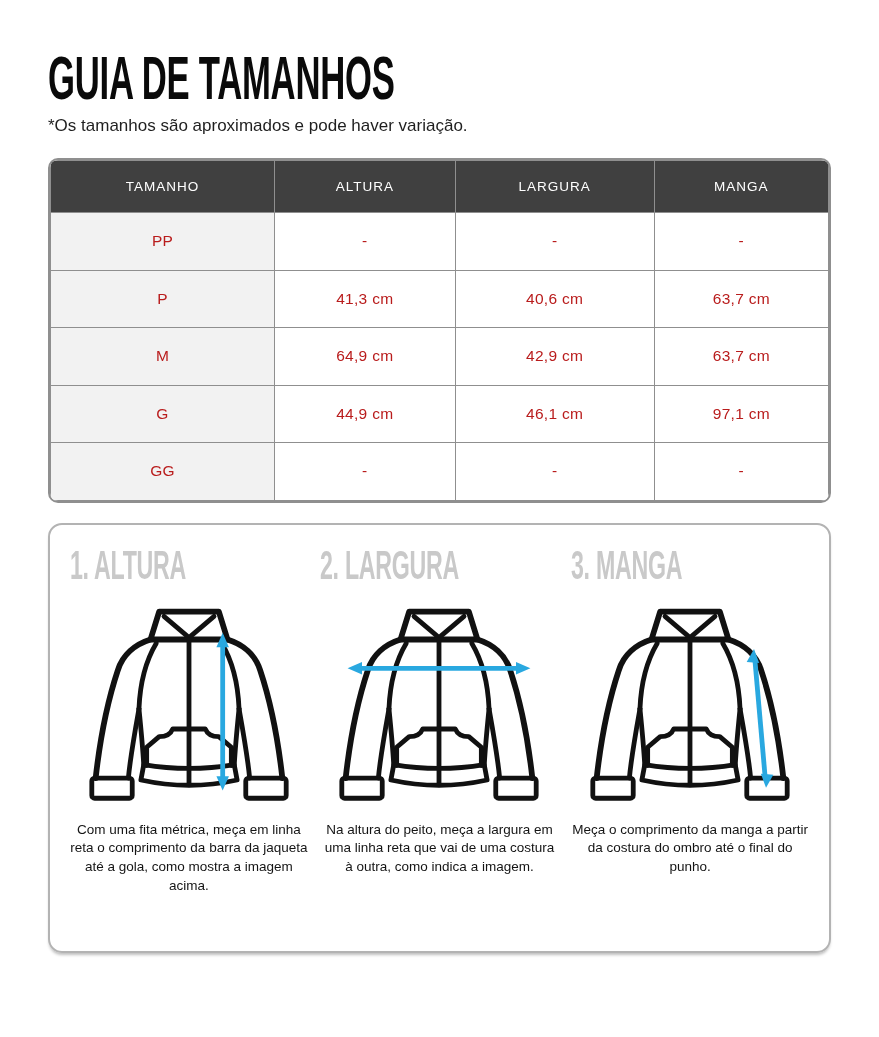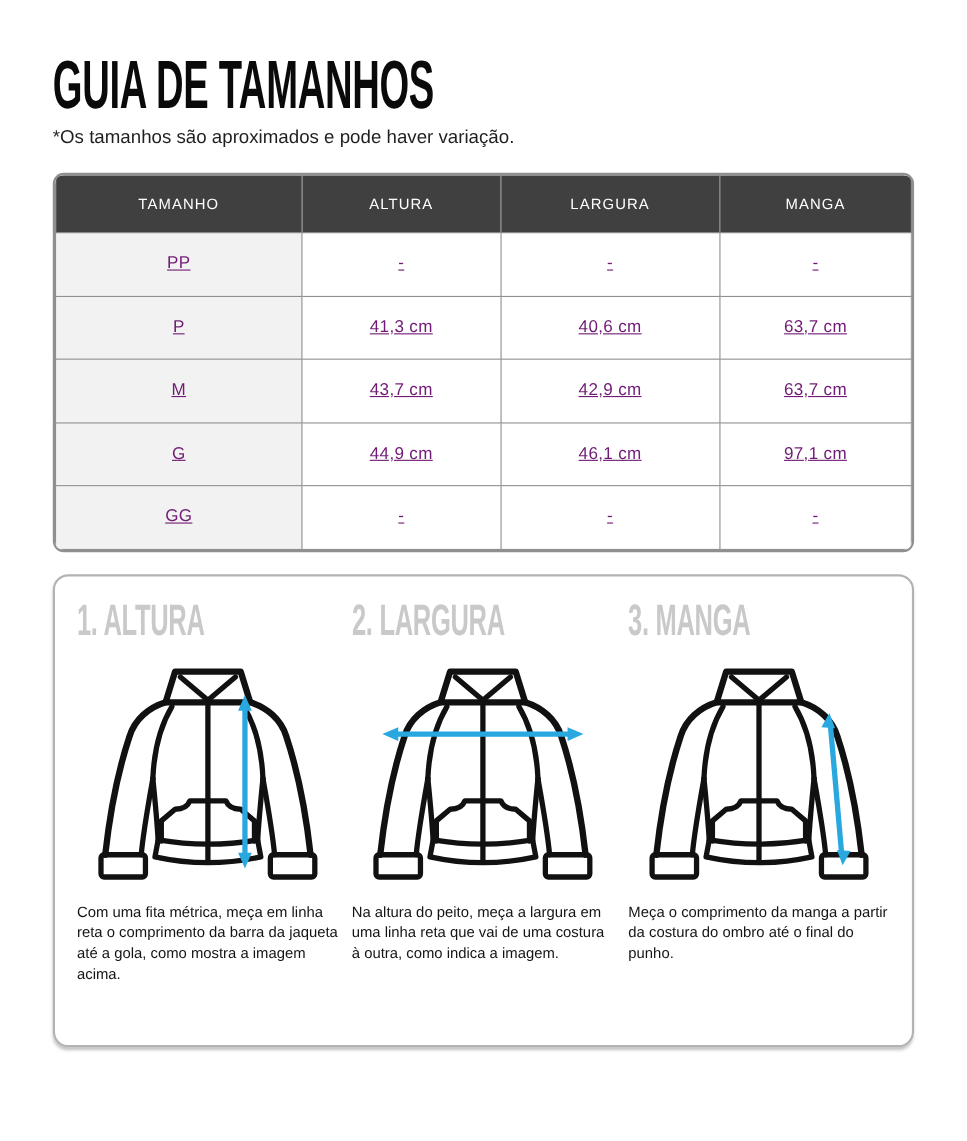--- a/index.html
+++ b/index.html
@@ -39,21 +39,21 @@
   th, td {
     border:1.5px solid var(--table-border, #8f8f8f);
     text-align:center; vertical-align:middle;
   }
   thead th {
     background:var(--header-bg, #404040);
     color:var(--header-text, #ffffff);
     height:52px;
     font-size:13.5px; font-weight:400; letter-spacing:1px;
   }
-  tbody td { height:57.5px; font-size:15.5px; letter-spacing:0.3px; color:#701a75; background:#ffffff;text-decoration:underline; }
+  tbody td { height:57.5px; font-size:15.5px; letter-spacing:0.3px; color:#b91c1c; background:#ffffff; }
   tbody td.size-col { background:var(--first-col-bg, #f2f2f2); }
 
   
   h2 { margin-top:34px; }
   .measure-box {
     margin-top:20px;
     border:2px solid var(--box-border, #b3b3b3);
     border-radius:14px;
     box-shadow:0 3px 3px -1px rgba(0,0,0,0.25);
     min-height:430px;
@@ -69,20 +69,21 @@
     transform:scaleX(0.58); transform-origin:0 0;
     color:var(--heading-gray, #c9c9c9);
   }
   .jacket-fig { margin-top:18px; width:100%; text-align:center; }
   .jacket-fig svg { width:212px; height:204px; }
   .step-desc {
     margin-top:12px;
     font-size:13.5px; line-height:1.4;
     color:#141414;
     max-width:245px;
+    text-align:center;
   }
   .arrow-line { stroke:var(--arrow, #29a8e0); }
   .arrow-head { fill:var(--arrow, #29a8e0); }
   .hidden-defs { position:absolute; width:0; height:0; overflow:hidden; }
 </style>
 </head>
 <body>
 
 <svg class="hidden-defs" aria-hidden="true">
   <defs>
@@ -144,21 +145,21 @@
           <td>-</td>
         </tr>
         <tr>
           <td class="size-col">P</td>
           <td>41,3 cm</td>
           <td>40,6 cm</td>
           <td>63,7 cm</td>
         </tr>
         <tr>
           <td class="size-col">M</td>
-          <td>43,7 cm</td>
+          <td>64,9 cm</td>
           <td>42,9 cm</td>
           <td>63,7 cm</td>
         </tr>
         <tr>
           <td class="size-col">G</td>
           <td>44,9 cm</td>
           <td>46,1 cm</td>
           <td>97,1 cm</td>
         </tr>
         <tr>

